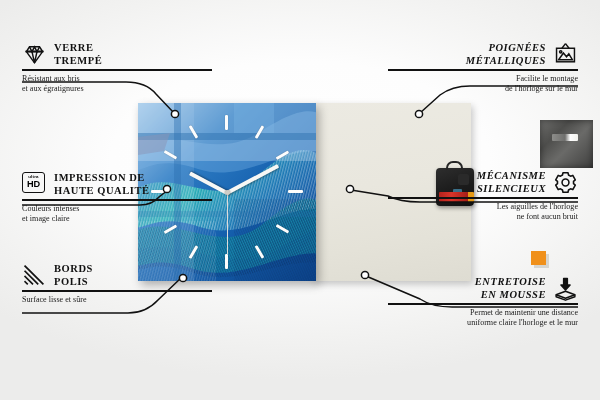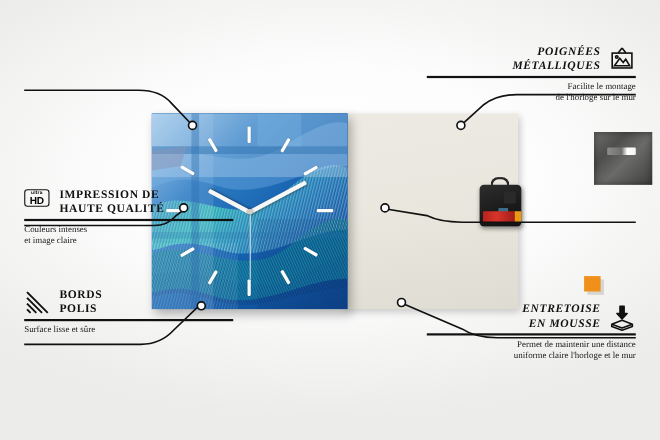--- a/index.html
+++ b/index.html
@@ -77,21 +77,21 @@
     font-size:10.5px; font-weight:bold; letter-spacing:.55px;
     color:#111; line-height:12.5px; text-transform:uppercase;
   }
   .co-rule { height:1.6px; background:#111; margin:2px 0 3px; }
   .co-sub { font-size:8.1px; color:#1a1a1a; line-height:10.4px; }
 
   .ico { width:25px; height:25px; flex:0 0 25px; position:relative; }
   .ico svg { display:block; width:25px; height:25px; }
 
   .hd-box {
-    width:23px; height:16px; border:1.6px solid #111; border-radius:3px;
+    width:23px; height:21px; border:1.6px solid #111; border-radius:3px;
     display:flex; flex-direction:column; align-items:center; justify-content:center;
     line-height:1; font-family:"Liberation Sans", sans-serif;
   }
   .hd-ultra { font-size:4.4px; font-weight:bold; letter-spacing:.2px; }
   .hd-main  { font-size:9.2px; font-weight:bold; letter-spacing:-.2px; margin-top:.5px; }
 
   
   #lines { position:absolute; inset:0; pointer-events:none; }
 </style>
 </head>
@@ -201,20 +201,40 @@
     <g fill="#ffffff" stroke="#111" stroke-width="1.5">
       <circle cx="175" cy="114" r="3.6"></circle>
       <circle cx="167" cy="189" r="3.6"></circle>
       <circle cx="183" cy="278" r="3.6"></circle>
       <circle cx="419" cy="114" r="3.6"></circle>
       <circle cx="350" cy="189" r="3.6"></circle>
       <circle cx="365" cy="275" r="3.6"></circle>
     </g>
   </svg>
 
+  <div class="callout left" style="left:22px; top:42px; width:190px;">
+    <div class="co-head">
+      <span class="ico">
+        <svg viewBox="0 0 24 24" fill="none" stroke="#111" stroke-width="1.4">
+          <path d="M4.2 9.2 L12 20 L19.8 9.2 Z"></path>
+          <path d="M4.2 9.2 L7.2 4.6 H16.8 L19.8 9.2 Z"></path>
+          <path d="M7.2 4.6 L9.6 9.2 L12 4.6 L14.4 9.2 L16.8 4.6"></path>
+          <path d="M4.2 9.2 H19.8"></path>
+          <path d="M9.6 9.2 L12 20 L14.4 9.2"></path>
+        </svg>
+      </span>
+      <span>
+        <div class="co-title">VERRE</div>
+        <div class="co-title">TREMPÉ</div>
+      </span>
+    </div>
+    <div class="co-rule"></div>
+    <div class="co-sub">Résistant aux bris</div>
+    <div class="co-sub">et aux égratignures</div>
+  </div>
 
   <div class="callout left" style="left:22px; top:172px; width:190px;">
     <div class="co-head">
       <span class="ico">
         <span class="hd-box">
           <span class="hd-ultra">ultra</span>
           <span class="hd-main">HD</span>
         </span>
       </span>
       <span>
@@ -260,20 +280,37 @@
       <span>
         <div class="co-title">POIGNÉES</div>
         <div class="co-title">MÉTALLIQUES</div>
       </span>
     </div>
     <div class="co-rule"></div>
     <div class="co-sub">Facilite le montage</div>
     <div class="co-sub">de l'horloge sur le mur</div>
   </div>
 
+  <div class="callout right" style="left:388px; top:170px; width:190px;">
+    <div class="co-head">
+      <span class="ico">
+        <svg viewBox="0 0 24 24" fill="none" stroke="#111" stroke-width="1.5" stroke-linejoin="round">
+          <path d="M9.6 2.6 h4.8 l.5 2.2 1.9 1.1 2.2-.7 2.4 4.2-1.7 1.5v2.2l1.7 1.5-2.4 4.2-2.2-.7-1.9 1.1-.5 2.2H9.6l-.5-2.2-1.9-1.1-2.2.7-2.4-4.2L4.3 13.1v-2.2L2.6 9.4l2.4-4.2 2.2.7 1.9-1.1z"></path>
+          <circle cx="12" cy="12" r="3.3"></circle>
+        </svg>
+      </span>
+      <span>
+        <div class="co-title">MÉCANISME</div>
+        <div class="co-title">SILENCIEUX</div>
+      </span>
+    </div>
+    <div class="co-rule"></div>
+    <div class="co-sub">Les aiguilles de l'horloge</div>
+    <div class="co-sub">ne font aucun bruit</div>
+  </div>
 
   <div class="callout right" style="left:388px; top:276px; width:190px;text-align:right;">
     <div class="co-head">
       <span class="ico">
         <svg viewBox="0 0 24 24" fill="none" stroke="#111" stroke-width="1.4" stroke-linejoin="round">
           <path d="M10.2 2.4 h3.6 v6.2 h2.6 L12 13.4 L7.6 8.6 h2.6 z" fill="#111"></path>
           <path d="M12 14.6 L21 18 L12 21.4 L3 18 Z"></path>
           <path d="M3 18 v1.9 L12 23.2 L21 19.9 V18"></path>
         </svg>
       </span>

